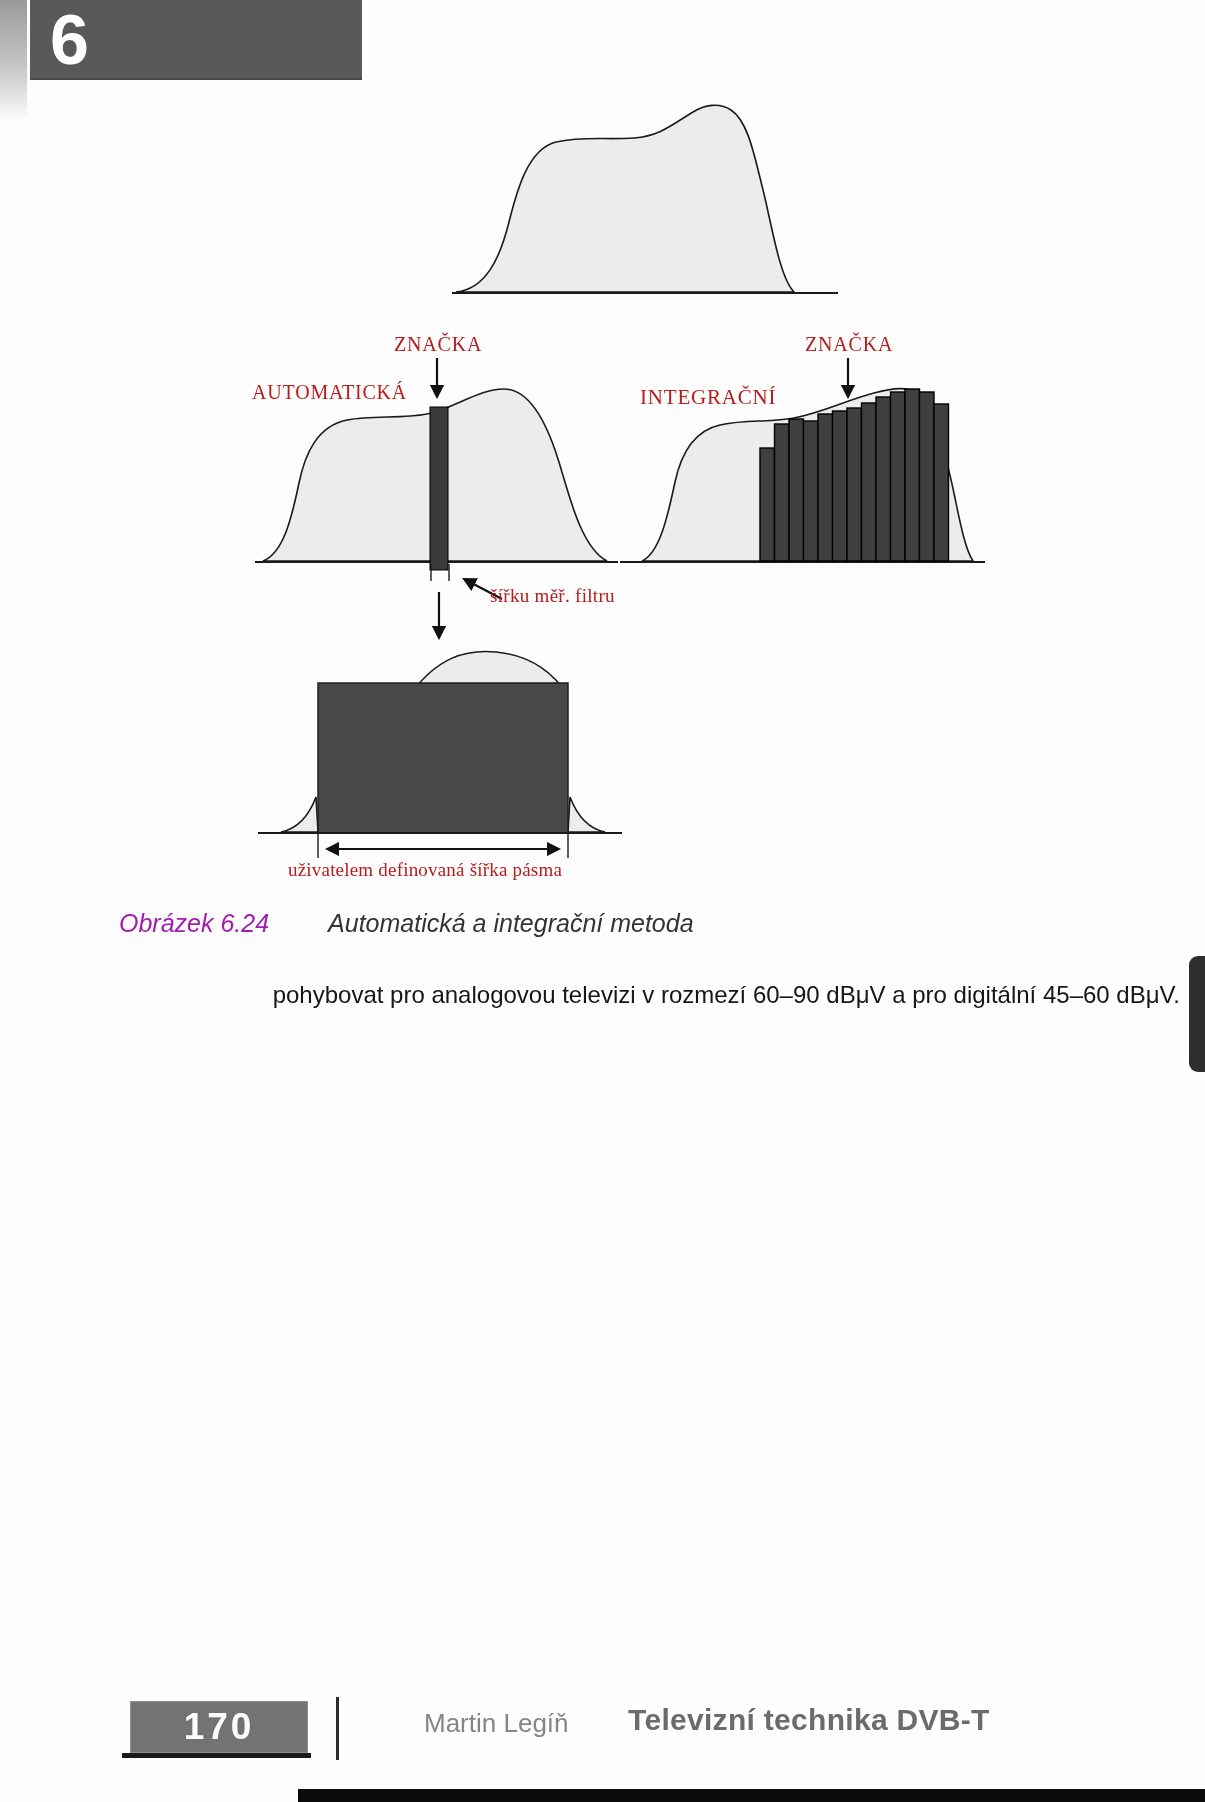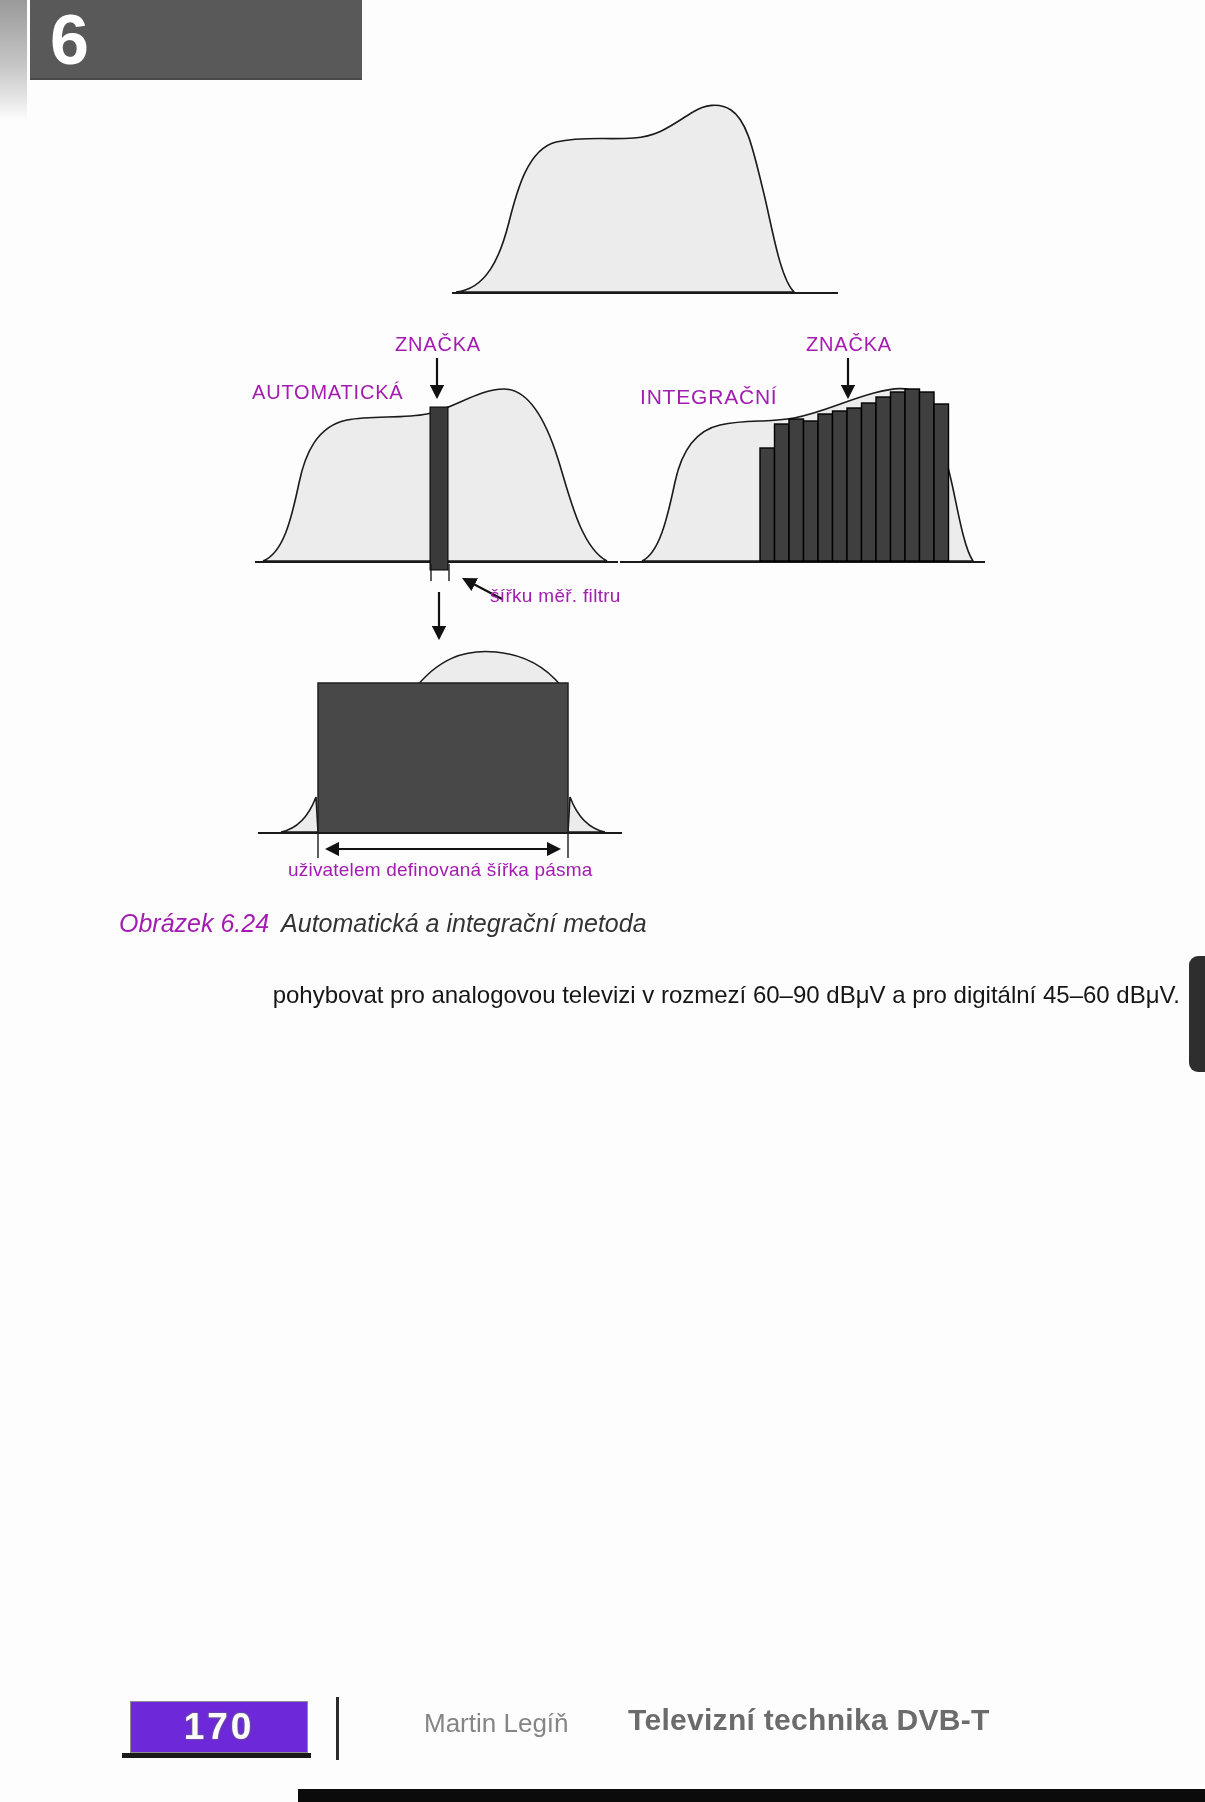--- a/index.html
+++ b/index.html
@@ -28,44 +28,44 @@
   }
   
   svg.fig{position:absolute;left:0;top:0;width:1205px;height:900px;}
   .curve{fill:#ececec;stroke:#1a1a1a;stroke-width:1.6;}
   .axis{stroke:#1a1a1a;stroke-width:2;}
   .thin{stroke:#1a1a1a;stroke-width:1.4;}
   .arrow{stroke:#111;stroke-width:2.2;fill:none;}
   .darkbar{fill:#3a3a3a;stroke:#000;stroke-width:1;}
   .bigrect{fill:#484848;stroke:#1f1f1f;stroke-width:1.5;}
   .bars rect{fill:#3f3f3f;stroke:#000;stroke-width:1.4;}
-  .figlbl{position:absolute;font-size:20px;letter-spacing:.8px;color:#a21caf;white-space:nowrap;}
+  .figlbl{position:absolute;font-size:20px;letter-spacing:.8px;color:#b91c1c;white-space:nowrap;font-family:Liberation Serif, serif;}
   #lbl-znacka-left{left:394px;top:333px;width:88px;text-align:center;}
   #lbl-znacka-right{left:805px;top:333px;width:88px;text-align:center;}
   #lbl-automaticka{left:252px;top:381px;}
   #lbl-integracni{left:640px;top:385px;font-size:21px;}
   #lbl-sirka{left:490px;top:585px;font-size:19px;letter-spacing:.3px;}
   #lbl-uzivatelem{left:288px;top:859px;width:312px;font-size:19px;letter-spacing:.2px;}
   
   .caption{position:absolute;left:119px;top:909px;font-style:italic;font-size:25px;white-space:nowrap;}
   .cap-num{color:#a21caf;margin-right:12px;}
-  .cap-text{color:#333333;}
+  .cap-text{color:#333333;margin-left:47px;}
   
   .bodytext{position:absolute;left:130px;top:979px;width:1050px;font-size:24px;line-height:32px;color:#161616;}
   .bodytext .line{white-space:normal;}
   .bodytext .l1{text-indent:40px;text-align:justify;text-align-last:justify;}
   .bodytext .l2{text-align:justify;text-align-last:justify;}
   .bodytext .l3{text-align:right;}
   
   .edge-blob{position:absolute;left:1189px;top:956px;width:16px;height:116px;background:#2e2e2e;border-radius:9px 0 0 9px;}
   .bottom-strip{position:absolute;left:298px;top:1789px;width:907px;height:13px;background:#0b0b0b;}
   
   .page-num-box{
     position:absolute;left:130px;top:1701px;width:176px;height:50px;
-    background:#6d28d9;border:1px solid #8f8f8f;text-align:center;
+    background:#737373;border:1px solid #8f8f8f;text-align:center;
   }
   .page-num-box::after{
     content:'';position:absolute;left:-9px;right:-4px;bottom:-6px;height:5px;background:#1a1a1a;
   }
   .page-num{
     display:inline-block;line-height:50px;font-size:37px;font-weight:bold;letter-spacing:3px;color:#fcfcfc;
     text-shadow:0 0 3px rgba(110,110,110,.95),0 0 1px #8c8c8c;
   }
   .footer-divider{position:absolute;left:336px;top:1697px;width:3px;height:63px;background:#2b2b2b;}
   .footer-author{position:absolute;left:424px;top:1708px;font-size:26px;color:#858585;white-space:nowrap;}

